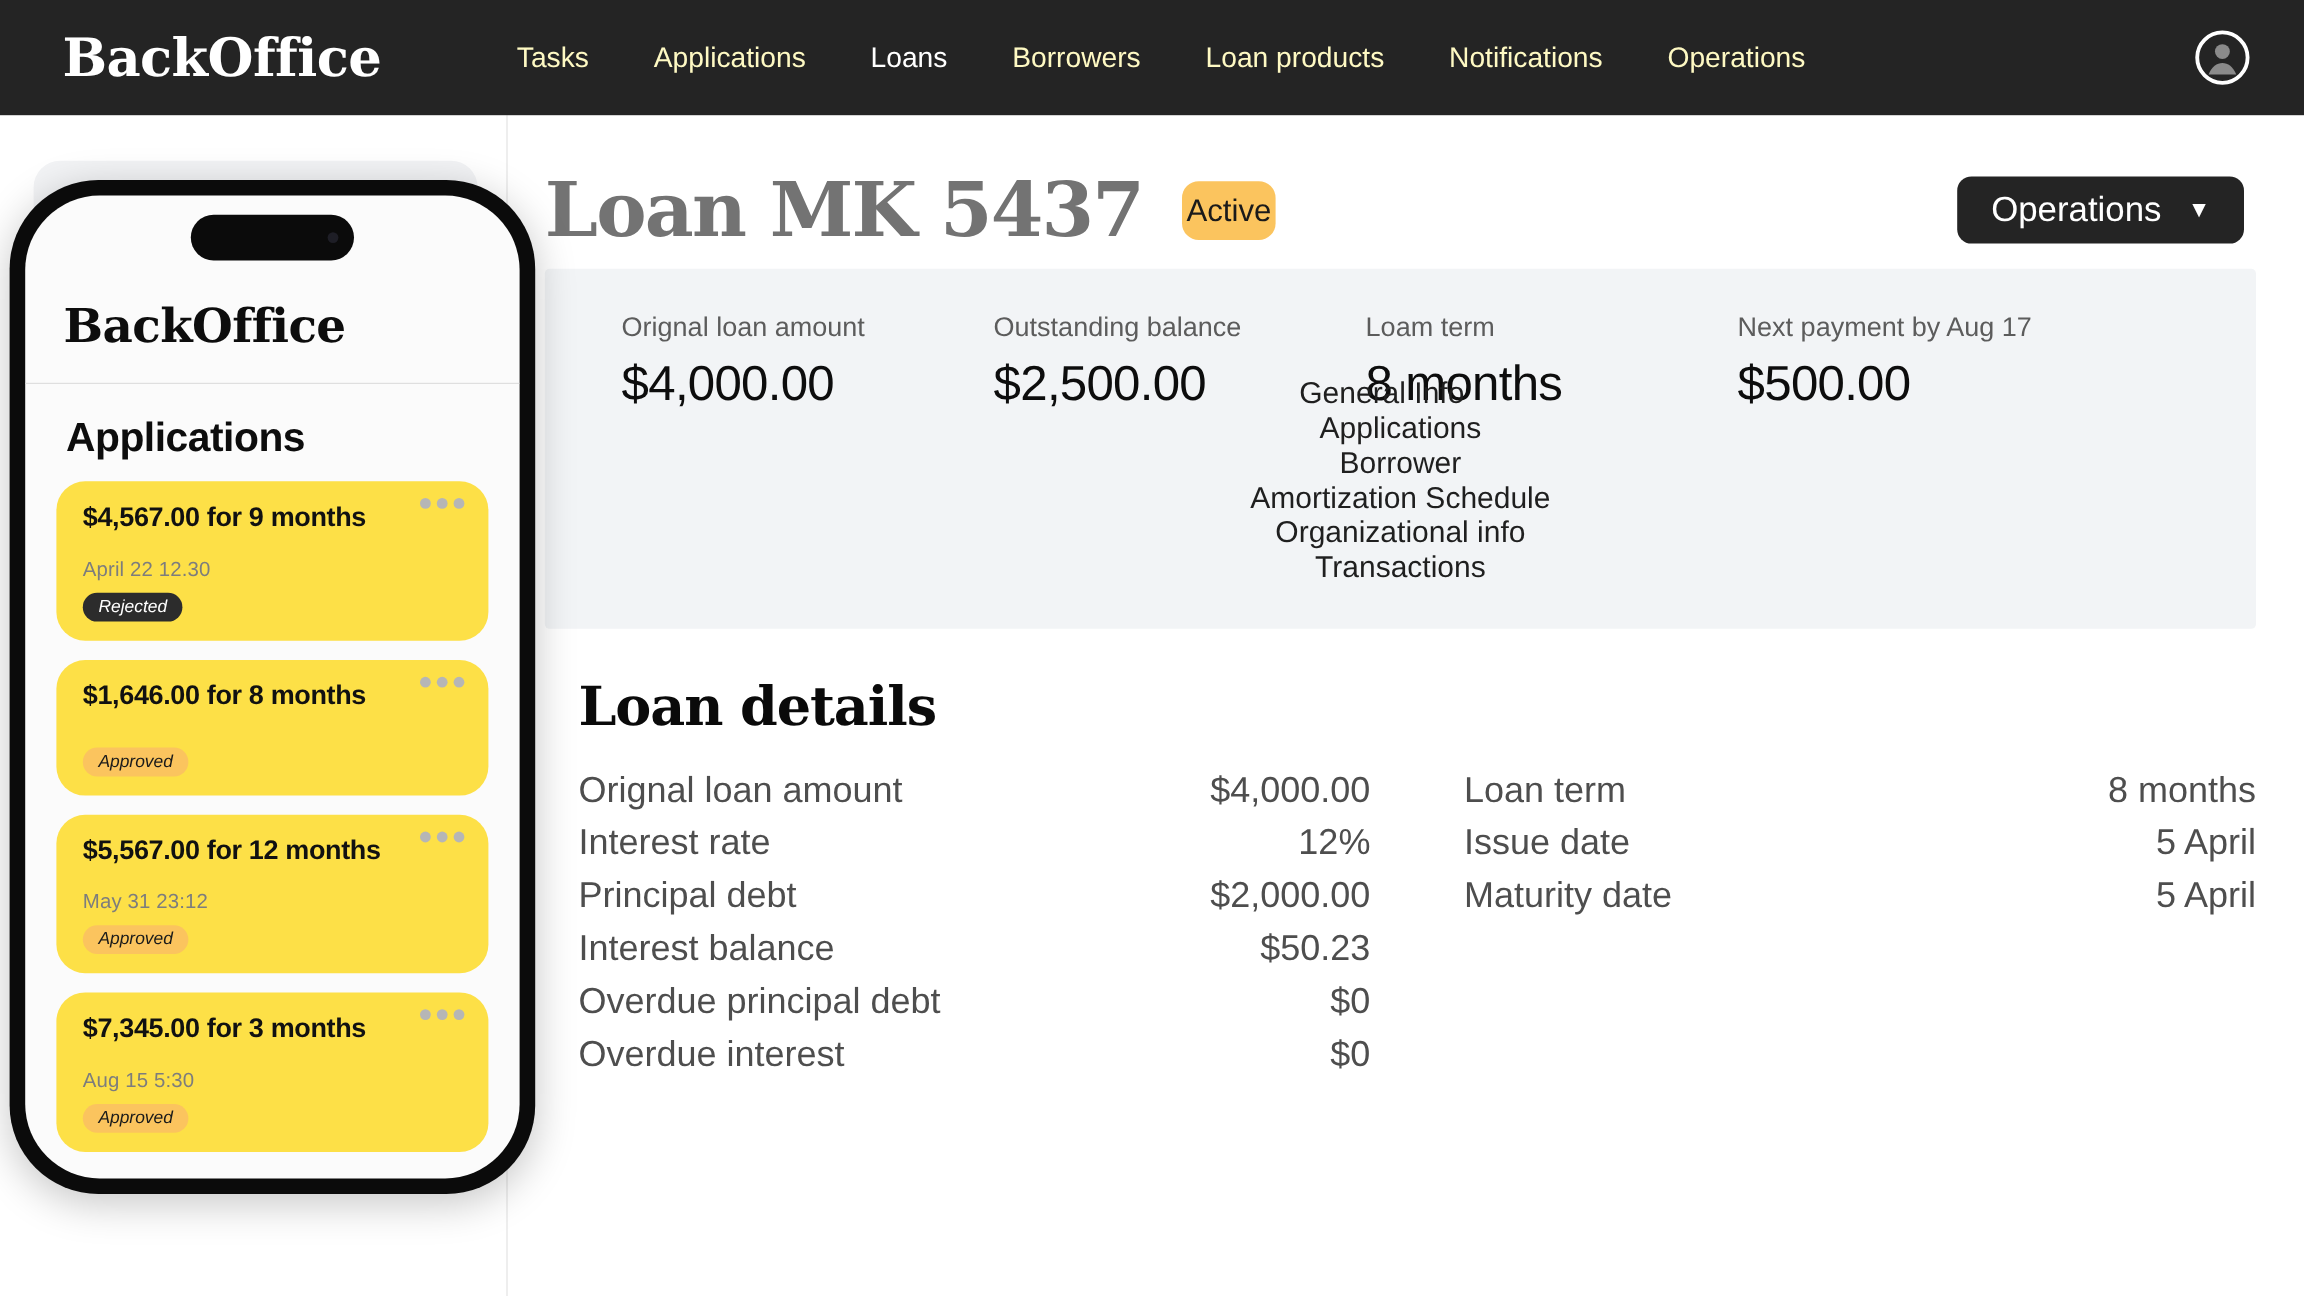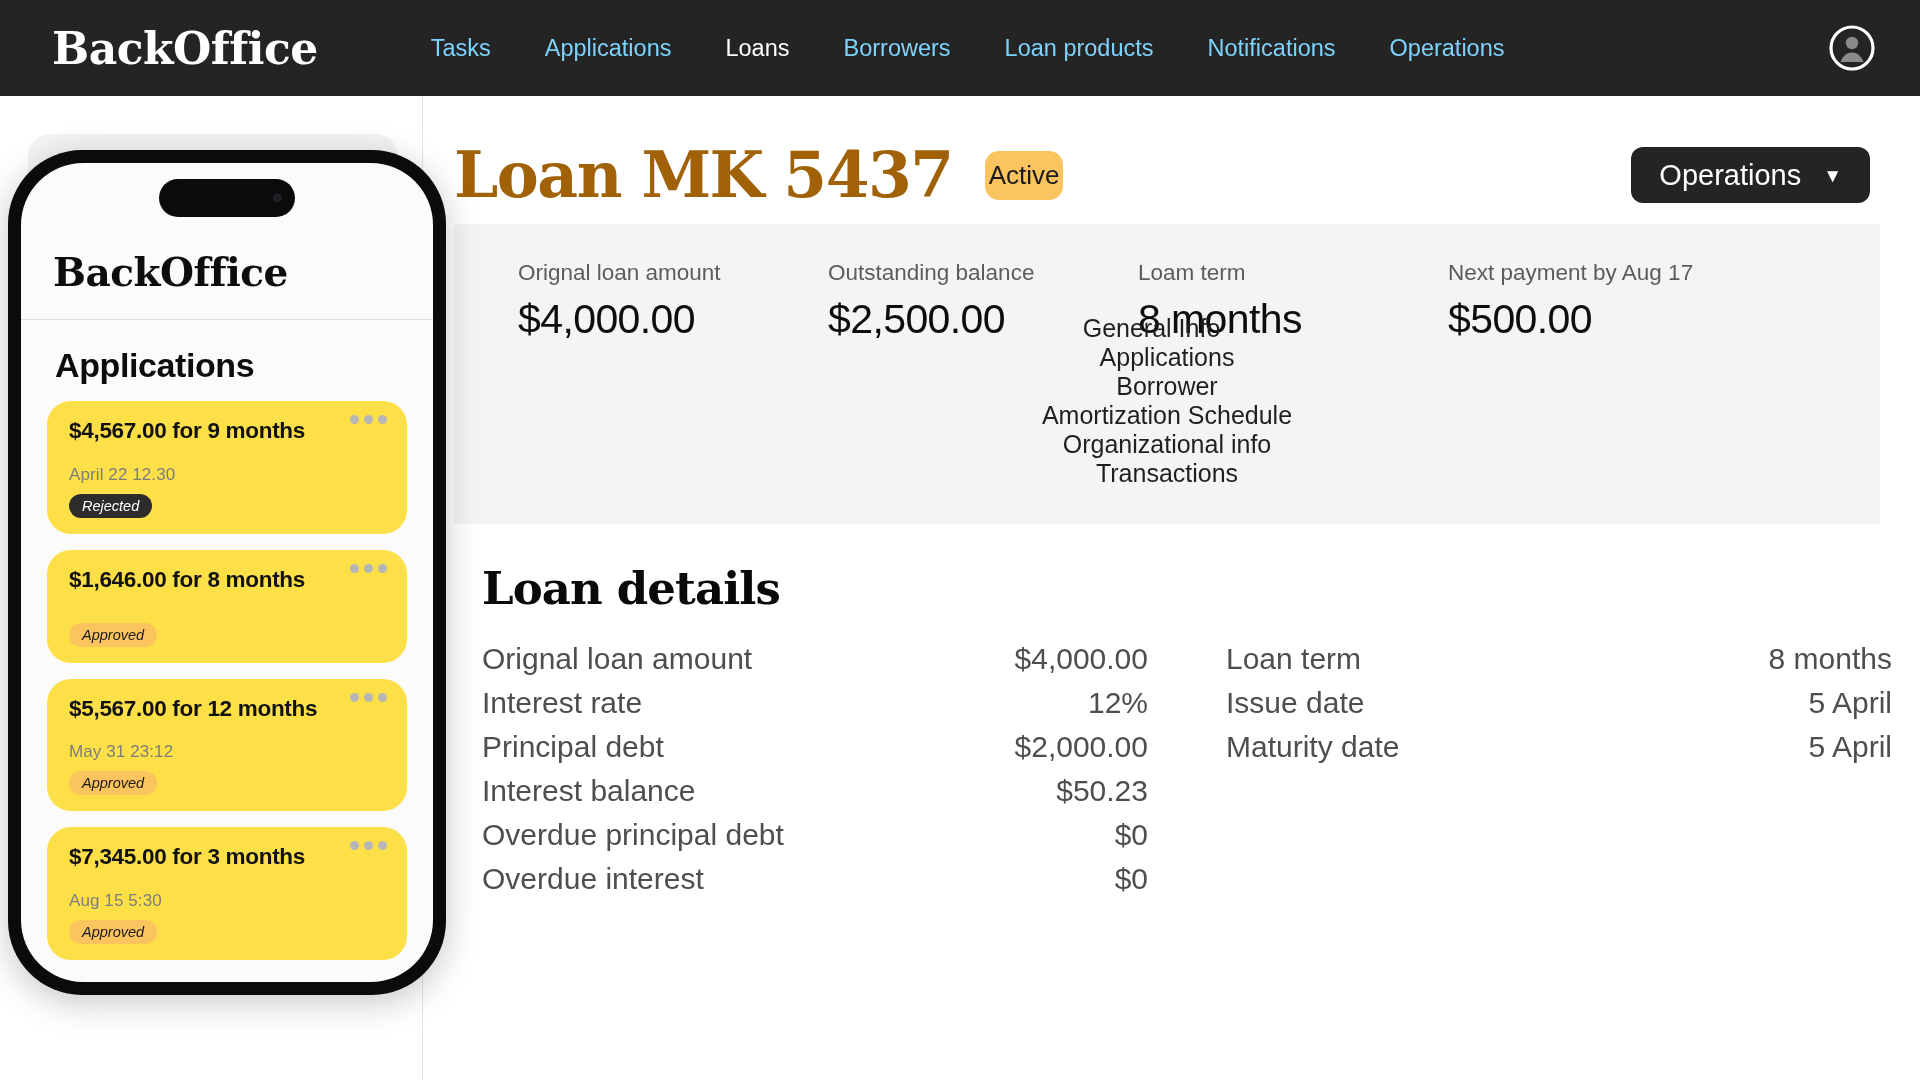--- a/index.html
+++ b/index.html
@@ -29,21 +29,21 @@
     font-weight: 700;
     font-size: 44px;
     letter-spacing: -0.5px;
     color: #ffffff;
     margin-left: 52px;
     margin-right: 86px;
     white-space: nowrap;
   }
   .navlinks { display: flex; align-items: center; gap: 0px; }
   .navlink {
-    color: #7dd3fc;
+    color: #fef9c3;
     font-size: 23.5px;
     padding: 0 27px;
     white-space: nowrap;
     cursor: pointer;
   }
   .navlink.active { color: #ffffff; }
   .avatar-wrap {
     position: absolute; right: 44px; top: 50%;
     transform: translateY(-50%);
     width: 48px; height: 48px; cursor: pointer;
@@ -153,21 +153,21 @@
     overflow: hidden;
   }
   .page-head {
     display: flex; align-items: center;
     padding: 40px 50px 0 30px;
     height: 118px;
   }
   .page-title {
     font-family: "DejaVu Serif", serif;
     font-weight: 700; font-size: 63px;
-    color: #a16207; letter-spacing: -1.5px;
+    color: #737373; letter-spacing: -1.5px;
     white-space: nowrap;
   }
   .status-badge {
     margin-left: 32px;
     background: #fbc45e; color: #1a1a1a;
     border-radius: 14px;
     padding: 9px 4px;
     font-size: 26px;
     white-space: nowrap;
   }
@@ -215,21 +215,21 @@
     flex-direction: column;
   }
   .tab {
     font-size: 25px; color: #1f1f1f;
     padding: 0 31px; white-space: nowrap;
     cursor: pointer;
   }
   .tab:first-child { padding-left: 0; }
 
   
-  .details { padding: 38px 28px 0 58px; }
+  .details { padding: 38px 40px 0 58px; }
   .details h2 {
     font-family: "DejaVu Serif", serif;
     font-weight: 700; font-size: 45px;
     color: #0a0a0a; letter-spacing: -0.9px;
     margin-bottom: 22px;
   }
   .detail-cols { display: flex; gap: 78px; }
   .detail-col { width: 700px; }
   .detail-row {
     display: flex; justify-content: space-between;

